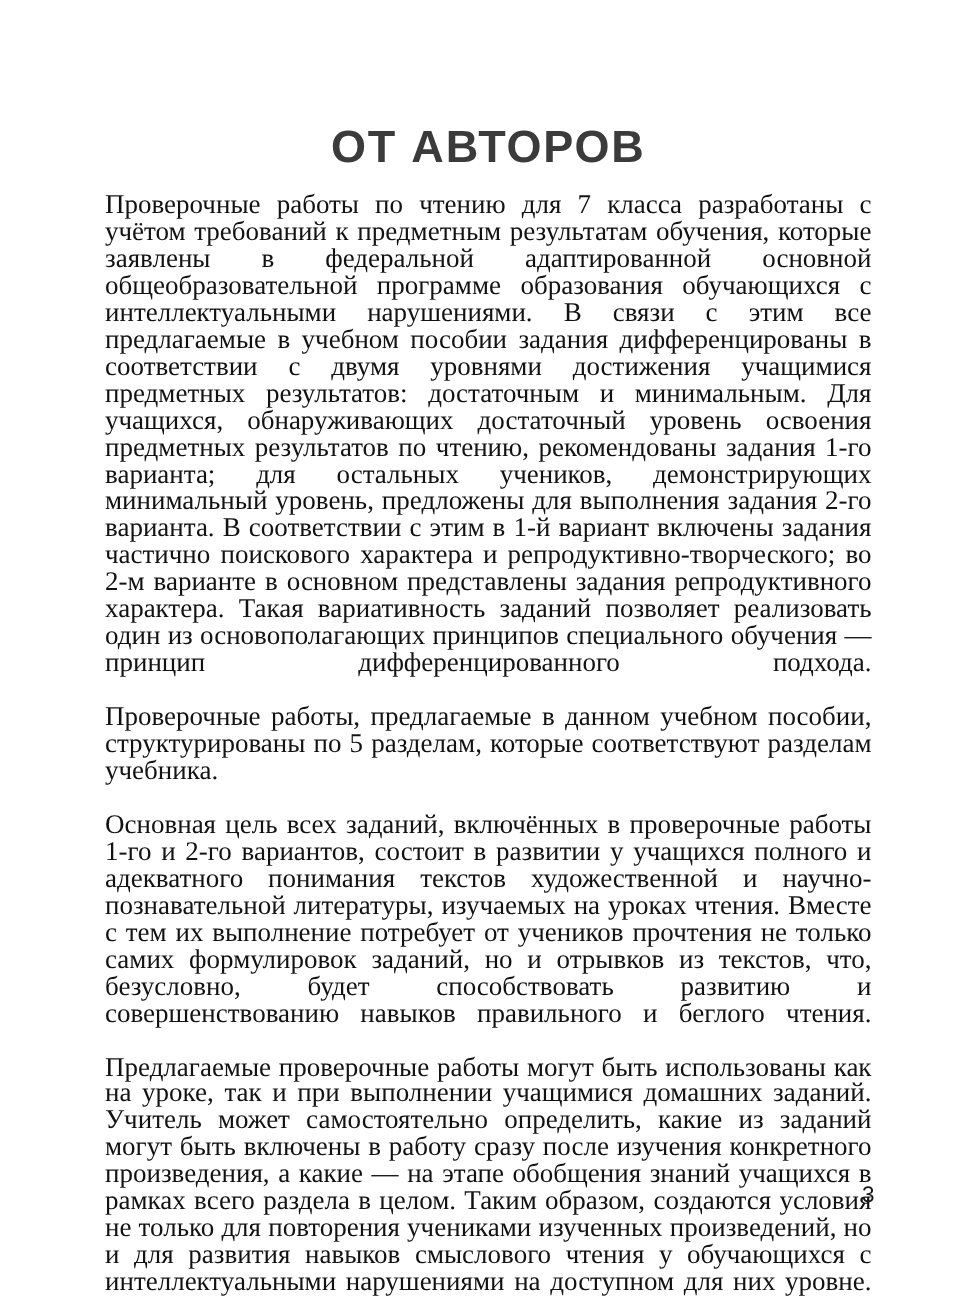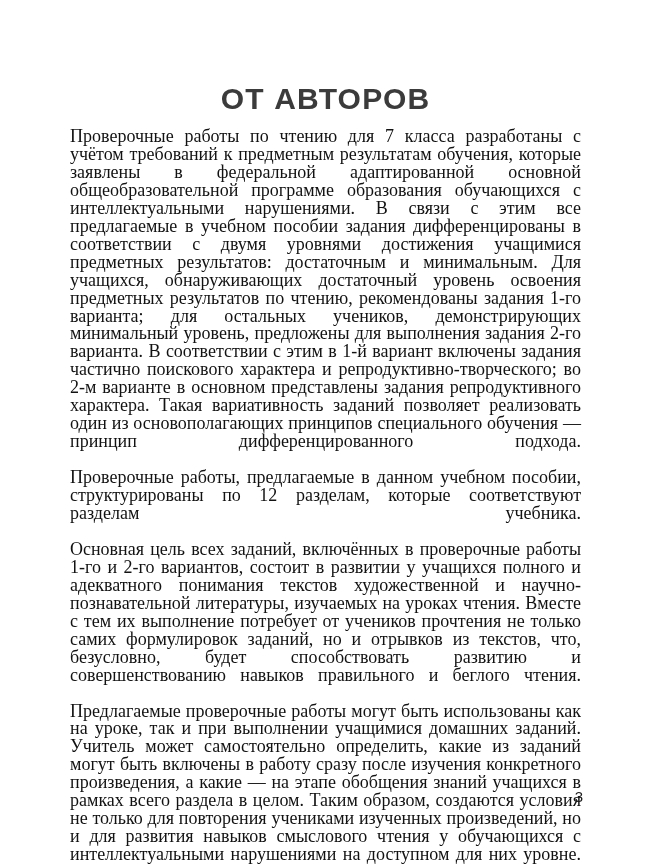--- a/index.html
+++ b/index.html
@@ -86,21 +86,21 @@
 <body>
 
 <div class="page">
 
   <div class="content">
 
     <h1 class="doc-title">ОТ АВТОРОВ</h1>
 
     <div class="body-text">
       <p>Проверочные работы по чтению для 7 класса разработаны с учётом требований к предметным результатам обучения, которые заявлены в федеральной адаптированной основной общеобразовательной программе образования обучающихся с интеллектуальными нарушениями. В связи с этим все предлагаемые в учебном пособии задания дифференцированы в соответствии с двумя уровнями достижения учащимися предметных результатов: достаточным и минимальным. Для учащихся, обнаруживающих достаточный уровень освоения предметных результатов по чтению, рекомендованы задания 1-го варианта; для остальных учеников, демонстрирующих минимальный уровень, предложены для выполнения задания 2-го варианта. В соответствии с этим в 1-й вариант включены задания частично поискового характера и репродуктивно-творческого; во 2-м варианте в основном представлены задания репродуктивного характера. Такая вариативность заданий позволяет реализовать один из основополагающих принципов специального обучения — принцип дифференцированного подхода.</p>
-      <p>Проверочные работы, предлагаемые в данном учебном пособии, структурированы по 12 разделам, которые соответствуют разделам учебника.</p>
+      <p>Проверочные работы, предлагаемые в данном учебном пособии, структурированы по 5 разделам, которые соответствуют разделам учебника.</p>
       <p>Основная цель всех заданий, включённых в проверочные работы 1-го и 2-го вариантов, состоит в развитии у учащихся полного и адекватного понимания текстов художественной и научно-познавательной литературы, изучаемых на уроках чтения. Вместе с тем их выполнение потребует от учеников прочтения не только самих формулировок заданий, но и отрывков из текстов, что, безусловно, будет способствовать развитию и совершенствованию навыков правильного и беглого чтения.</p>
       <p>Предлагаемые проверочные работы могут быть использованы как на уроке, так и при выполнении учащимися домашних заданий. Учитель может самостоятельно определить, какие из заданий могут быть включены в работу сразу после изучения конкретного произведения, а какие — на этапе обобщения знаний учащихся в рамках всего раздела в целом. Таким образом, создаются условия не только для повторения учениками изученных произведений, но и для развития навыков смыслового чтения у обучающихся с интеллектуальными нарушениями на доступном для них уровне.</p>
     </div>
 
   </div>
 
   <div class="page-number">3</div>
 
 </div>
 

